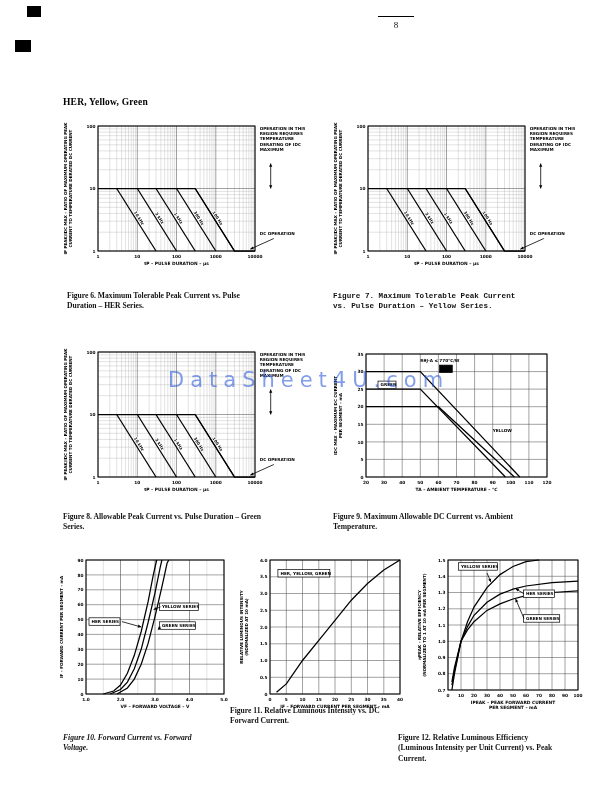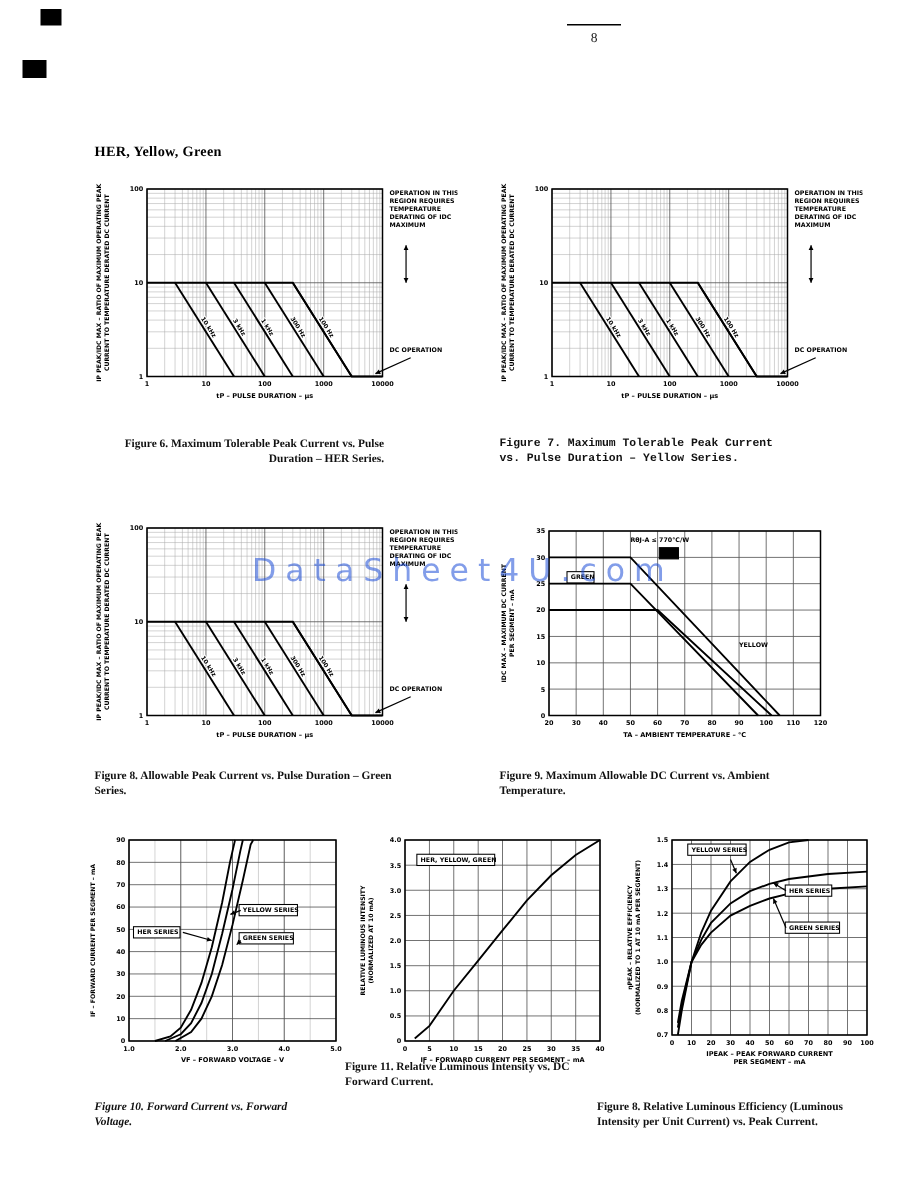--- a/index.html
+++ b/index.html
@@ -595,21 +595,21 @@
         <text x="99.0" y="157.4" text-anchor="middle" font-size="4.4" font-weight="bold">PER SEGMENT – mA</text>
         <g transform="translate(7.0,73.0) rotate(-90)">
           <text text-anchor="middle" font-size="4.1" font-weight="bold">ηPEAK – RELATIVE EFFICIENCY</text>
         </g>
         <g transform="translate(12.4,73.0) rotate(-90)">
           <text text-anchor="middle" font-size="4.1" font-weight="bold">(NORMALIZED TO 1 AT 10 mA PER SEGMENT)</text>
         </g>
       </svg>
     </div>
 
-  <div class="caption" style="left:56px;top:291px;width:200px;text-align:right;">Figure 6. Maximum Tolerable Peak Current vs. Pulse Duration – HER Series.</div>
+  <div class="caption" style="left:67px;top:291px;width:200px;">Figure 6. Maximum Tolerable Peak Current vs. Pulse Duration – HER Series.</div>
   <div class="caption" style="left:333px;top:291px;width:200px;font-family:Liberation Mono, monospace;">Figure 7. Maximum Tolerable Peak Current vs. Pulse Duration – Yellow Series.</div>
   <div class="caption" style="left:63px;top:512px;width:200px;">Figure 8. Allowable Peak Current vs. Pulse Duration – Green Series.</div>
   <div class="caption" style="left:333px;top:512px;width:215px;">Figure 9. Maximum Allowable DC Current vs. Ambient Temperature.</div>
   <div class="caption" style="left:63px;top:733px;width:140px;font-style:italic;">Figure 10. Forward Current vs. Forward Voltage.</div>
   <div class="caption" style="left:230px;top:706px;width:160px;">Figure 11. Relative Luminous Intensity vs. DC Forward Current.</div>
-  <div class="caption" style="left:398px;top:733px;width:165px;">Figure 8. Relative Luminous Efficiency (Luminous Intensity per Unit Current) vs. Peak Current.</div>
+  <div class="caption" style="left:398px;top:733px;width:165px;">Figure 12. Relative Luminous Efficiency (Luminous Intensity per Unit Current) vs. Peak Current.</div>
 
 </div>
 
 </body></html>

